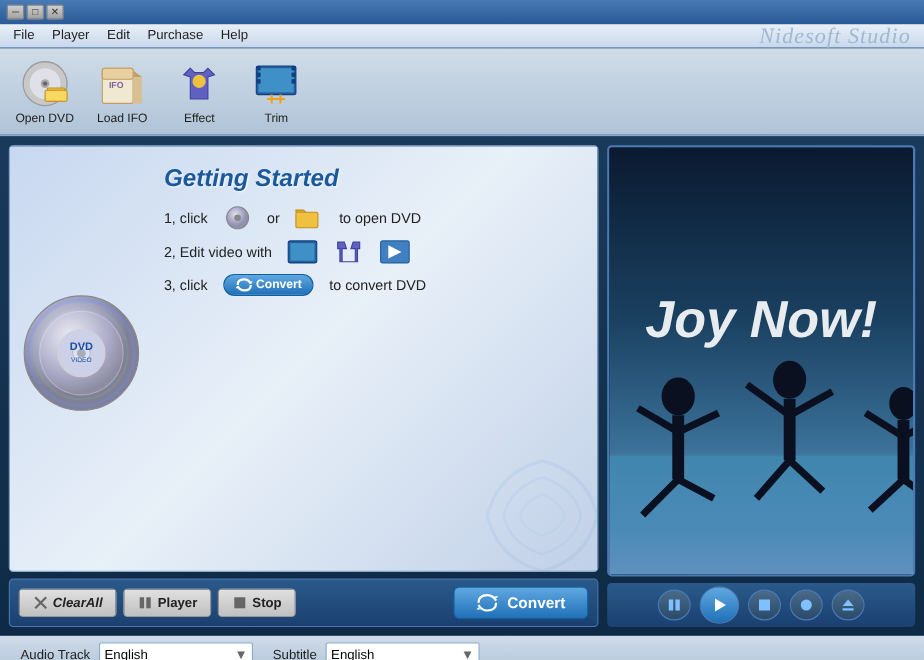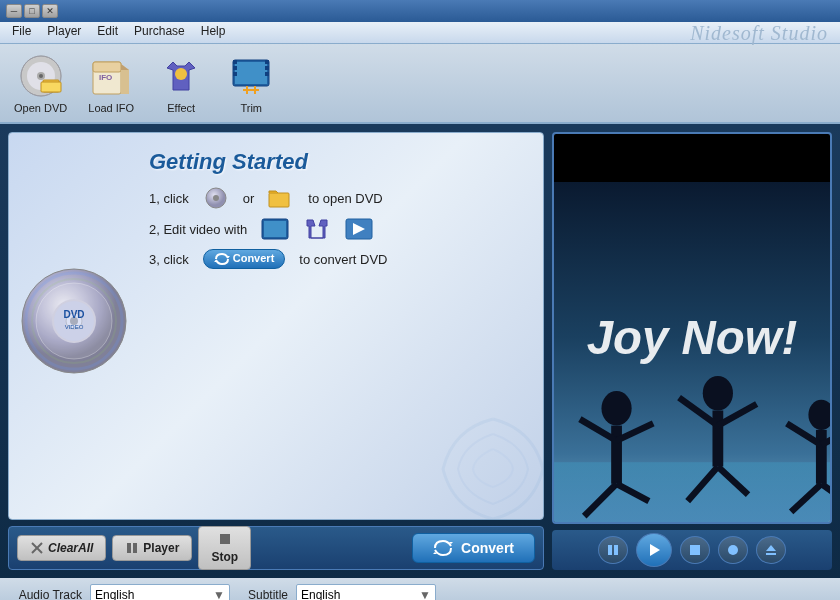--- a/index.html
+++ b/index.html
@@ -223,21 +223,20 @@
     }
     .btn-pause {
       background: linear-gradient(to bottom, #e0e0e0, #c0c0c0);
       border-color: #999;
       color: #222;
     }
     .btn-stop {
       background: linear-gradient(to bottom, #e0e0e0, #c0c0c0);
       border-color: #999;
       color: #222;
-      flex-direction: column;
     }
     .btn-convert {
       background: linear-gradient(to bottom, #60a8e0, #2070b8);
       border-color: #1060a0;
       color: white;
       font-size: 14px;
       padding: 5px 20px;
       margin-left: auto;
       border-radius: 6px;
     }
@@ -257,21 +256,20 @@
       flex: 1;
       position: relative;
       overflow: hidden;
     }
 
     #preview-image {
       width: 100%;
       height: 100%;
       background: linear-gradient(135deg, #1a3a5c 0%, #2a5a8a 30%, #4a8ab8 60%, #8ab8d8 80%, #c8e0f0 100%);
       position: relative;
-      margin-top: 48px;
     }
 
     #preview-slider {
       height: 16px;
       background: linear-gradient(to bottom, #1a3a5c, #2a5a8a);
       display: flex;
       align-items: center;
       padding: 0 4px;
     }
 

